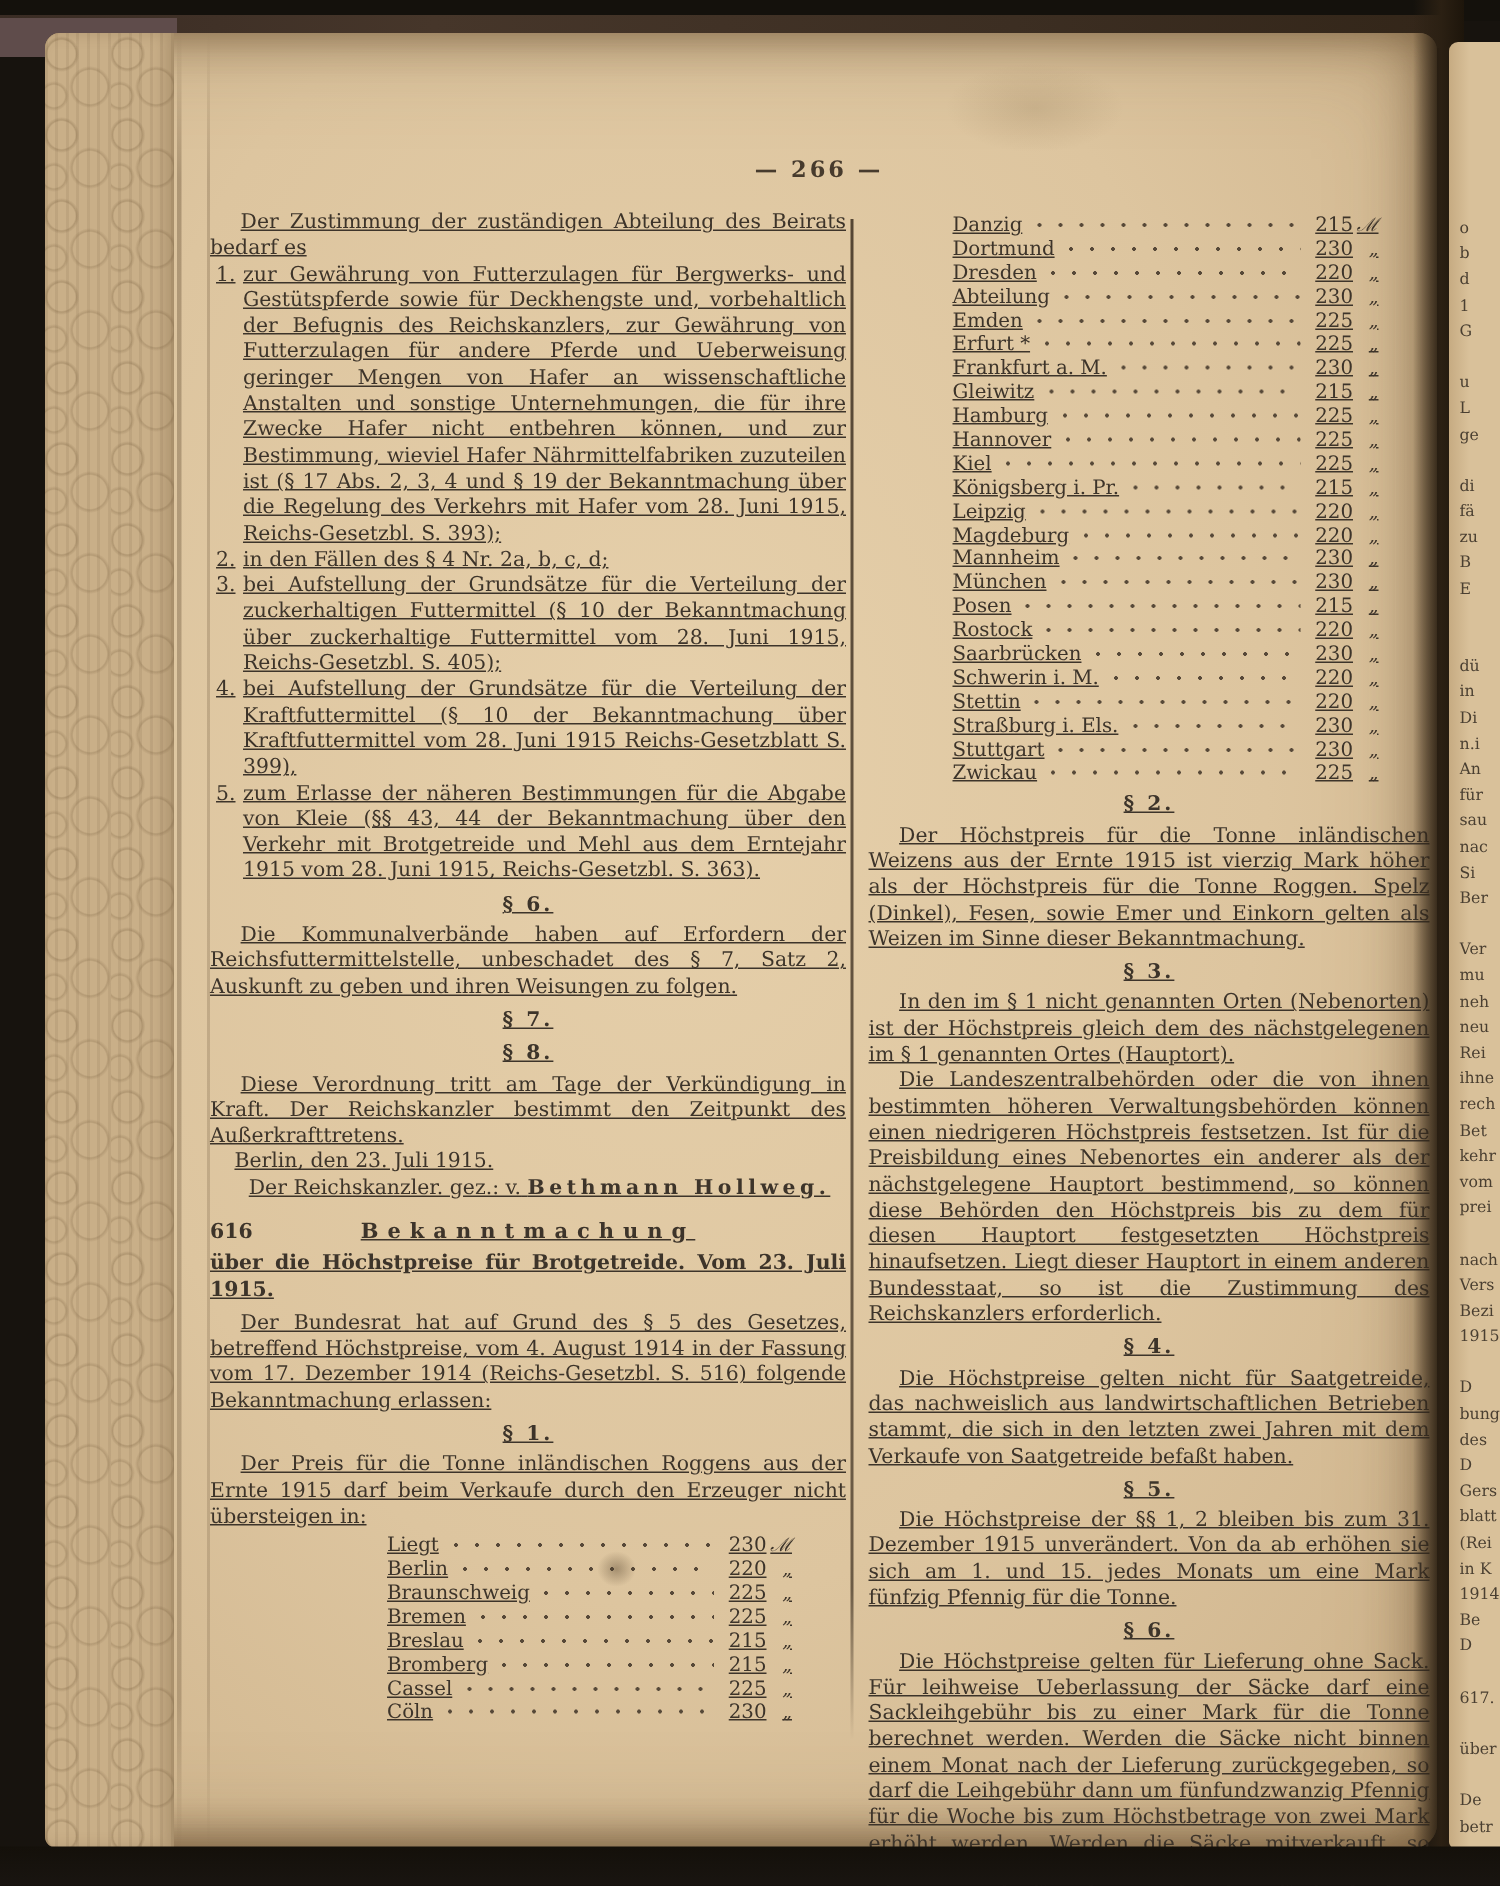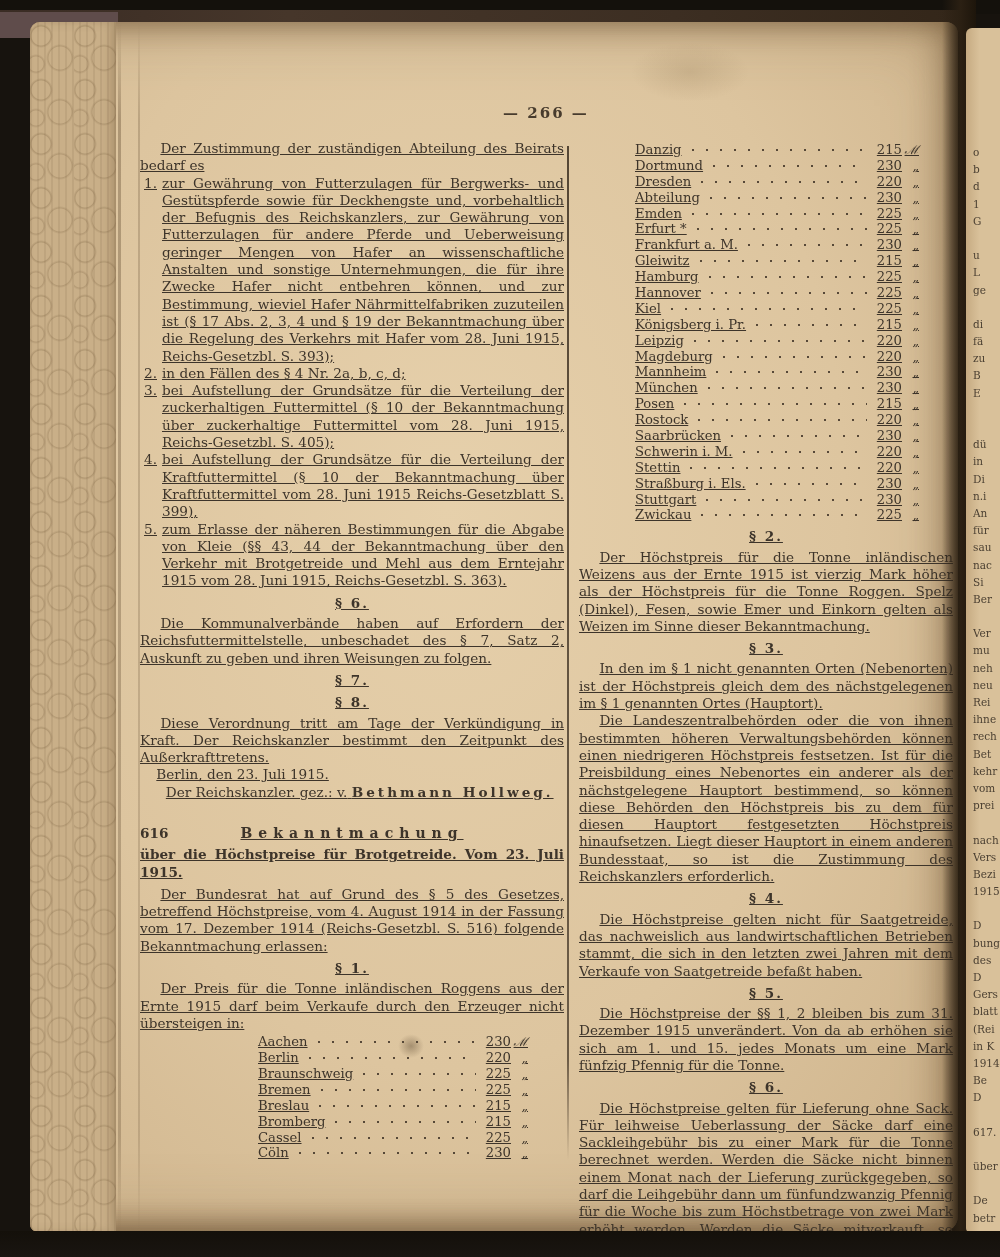--- a/index.html
+++ b/index.html
@@ -48,21 +48,21 @@
   .sec { text-align:center; font-weight:bold; font-size:13.5px; margin:5px 0 3px; letter-spacing:2px; }
 
   .num-item { display:flex; align-items:flex-start; }
   .num { width:22px; flex:0 0 22px; text-align:right; padding-right:5px; }
   .itxt { display:block; flex:1; text-align:justify; }
 
   .line { text-indent:1.2em; }
   .sig { text-indent:1.9em; }
   .spaced { letter-spacing:3px; font-weight:bold; }
 
-  .notice-head { position:relative; text-align:center; margin:24px 0 4px; }
+  .notice-head { position:relative; text-align:center; margin:12px 0 4px; }
   .notice-num { position:absolute; left:0; top:0; font-weight:bold; letter-spacing:0; }
   .notice-title { font-weight:bold; letter-spacing:6px; font-size:14px; }
   .notice-sub { font-weight:bold; margin:3px 0 5px; text-indent:0; }
 
   .price-table { margin-top:2px; }
   .price-row { display:flex; align-items:baseline; font-size:13.2px; line-height:15.9px; height:15.9px; }
   .lt { margin-left:118px; margin-right:36px; }
   .rt { margin-left:56px; margin-right:34px; }
   .city { white-space:nowrap; }
   .leader { flex:1; align-self:center; height:4px; margin:0 7px 0 9px;
@@ -152,21 +152,21 @@
       </div>
       <p class="notice-sub">über die Höchstpreise für Brotgetreide.  Vom 23. Juli 1915.</p>
       <p class="para">Der Bundesrat hat auf Grund des § 5 des Gesetzes, betreffend Höchstpreise, vom 4. August 1914 in der Fassung vom 17. Dezember 1914 (Reichs-Gesetzbl. S. 516) folgende Bekanntmachung erlassen:</p>
 
       <h3 class="sec">§ 1.</h3>
       <p class="para">Der Preis für die Tonne inländischen Roggens aus der Ernte 1915 darf beim Verkaufe durch den Erzeuger nicht übersteigen in:</p>
 
       <div class="price-table lt">
 
           <div class="price-row">
-            <span class="city">Aachen</span>
+            <span class="city">Liegt</span>
             <span class="leader"></span>
             <span class="price">230</span>
             <span class="cur">ℳ</span>
           </div>
 
           <div class="price-row">
             <span class="city">Berlin</span>
             <span class="leader"></span>
             <span class="price">220</span>
             <span class="cur">„</span>

